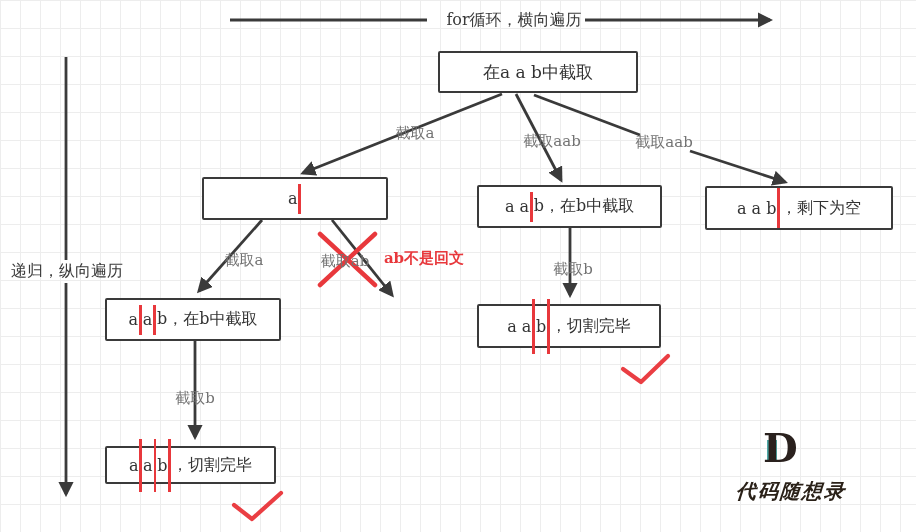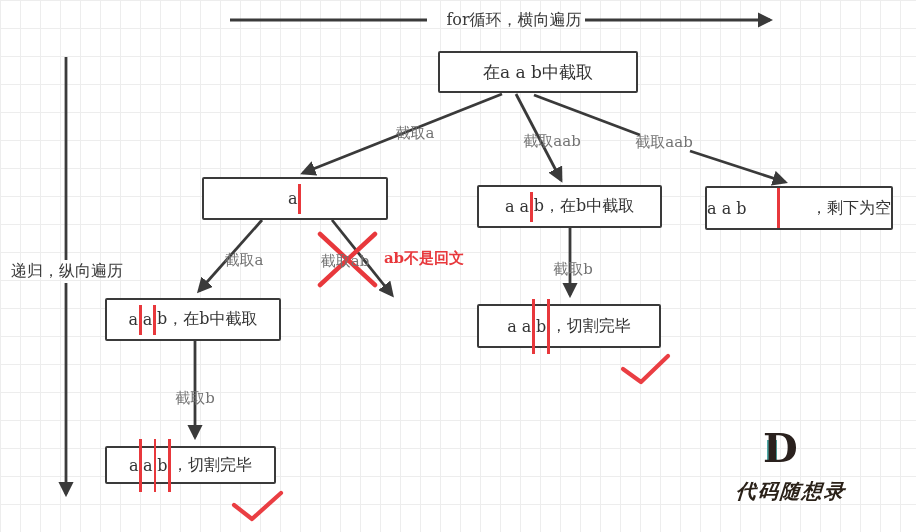--- a/index.html
+++ b/index.html
@@ -86,21 +86,21 @@
   <path d="M234,505 L252,519 L281,493" fill="none" stroke="#ea3e43" stroke-width="4.2" stroke-linecap="round" stroke-linejoin="round"></path>
   <path d="M623,369 L641,382 L668,356" fill="none" stroke="#ea3e43" stroke-width="4.2" stroke-linecap="round" stroke-linejoin="round"></path>
 </svg>
 
 <div class="axis-label" style="left:507px;top:20px;margin-left:7px;">for循环，横向遍历</div>
 <div class="axis-label" style="left:67px;top:271px;">递归，纵向遍历</div>
 
 <div class="node" style="left:438px;top:51px;width:200px;height:42px;font-size:17px;"><span class="part">在a a b中截取</span></div>
 <div class="node" style="left:202px;top:177px;width:186px;height:43px;"><span class="part">a</span><span class="divider" style="height: 30px;"></span></div>
 <div class="node" style="left:477px;top:185px;width:185px;height:43px;"><span class="part">a a</span><span class="divider" style="height: 30px;"></span><span class="part">b，在b中截取</span></div>
-<div class="node" style="left:705px;top:186px;width:188px;height:44px;justify-content:space-between;"><span class="part">a a b</span><span class="divider" style="height: 40px;"></span><span class="part">，剩下为空</span></div>
+<div class="node" style="left:705px;top:186px;width:188px;height:44px;"><span class="part">a a b</span><span class="divider" style="height: 40px;"></span><span class="part">，剩下为空</span></div>
 <div class="node" style="left:105px;top:298px;width:176px;height:43px;"><span class="part">a</span><span class="divider" style="height: 30px;"></span><span class="part">a</span><span class="divider" style="height: 30px;"></span><span class="part">b，在b中截取</span></div>
 <div class="node" style="left:105px;top:446px;width:171px;height:38px;"><span class="part">a</span><span class="divider" style="height: 53px;"></span><span class="part">a</span><span class="divider" style="height: 53px;"></span><span class="part">b</span><span class="divider" style="height: 53px;"></span><span class="part">，切割完毕</span></div>
 <div class="node" style="left:477px;top:304px;width:184px;height:44px;"><span class="part">a a</span><span class="divider" style="height: 55px;"></span><span class="part">b</span><span class="divider" style="height: 55px;"></span><span class="part">，切割完毕</span></div>
 
 <div class="edge-label" style="left:415px;top:133px;">截取a</div>
 <div class="edge-label" style="left:552px;top:141px;">截取aab</div>
 <div class="edge-label" style="left:664px;top:142px;text-align:right;">截取aab</div>
 <div class="edge-label" style="left:244px;top:260px;">截取a</div>
 <div class="edge-label" style="left:345px;top:261px;">截取ab</div>
 <div class="edge-label" style="left:195px;top:398px;">截取b</div>

